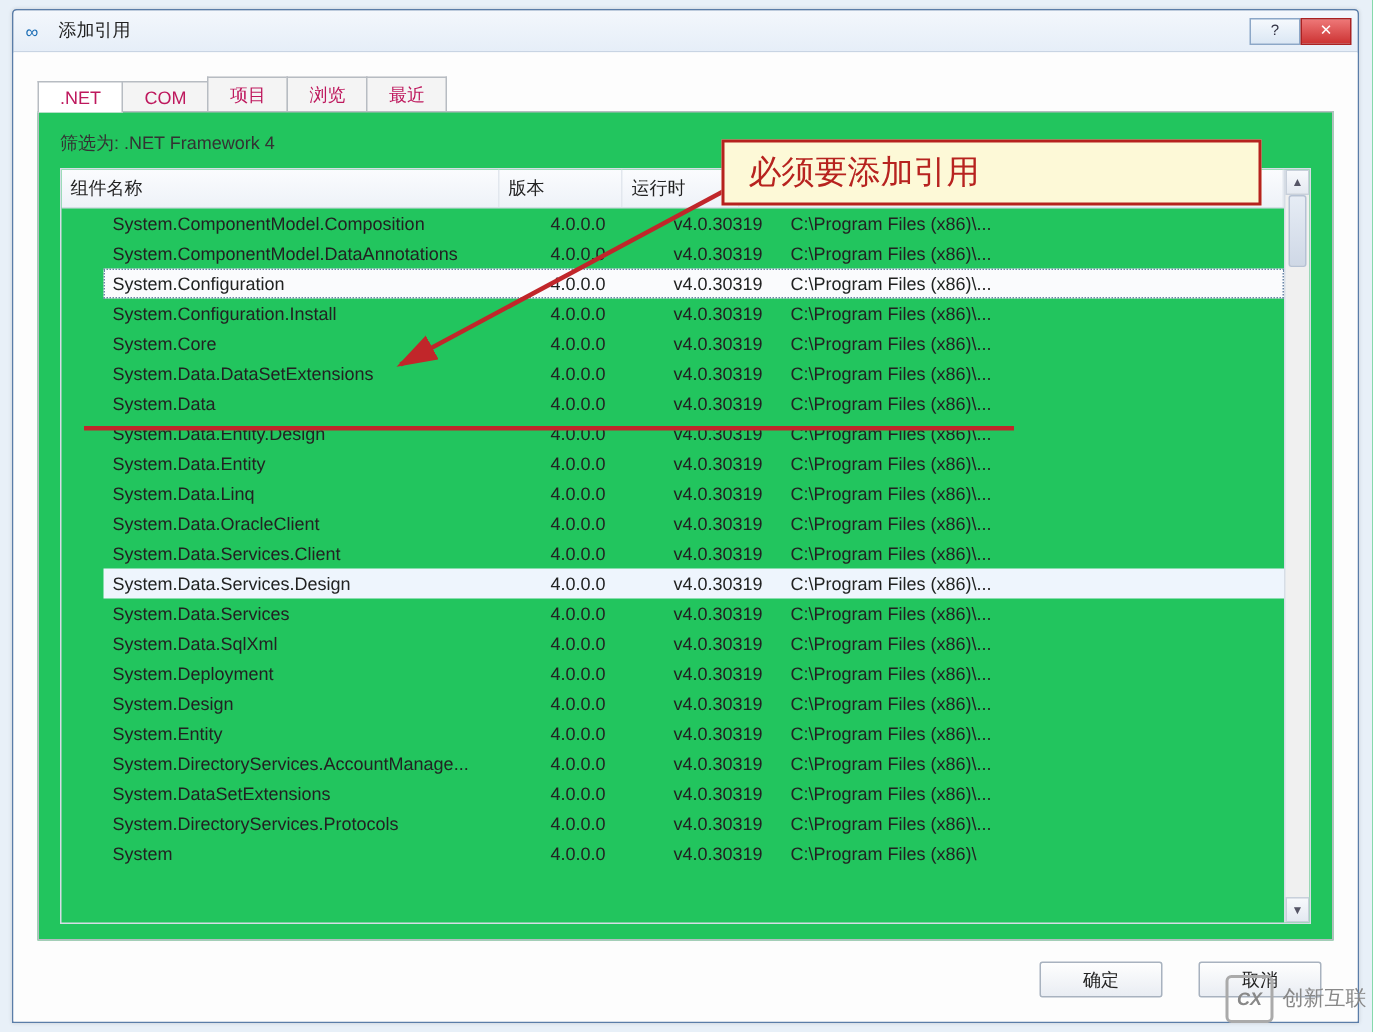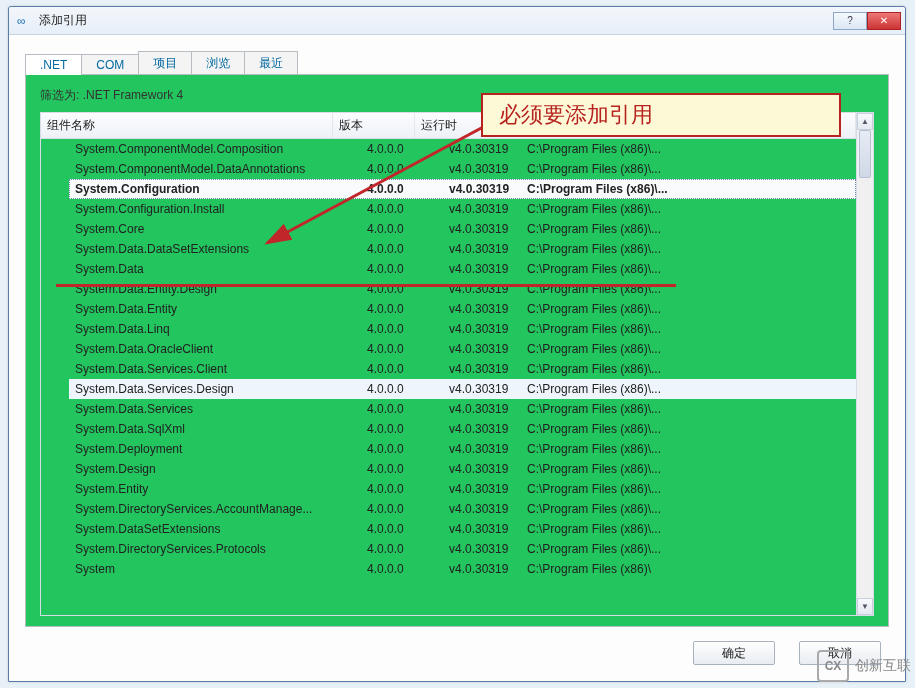--- a/index.html
+++ b/index.html
@@ -60,21 +60,21 @@
     flex-direction: column;
   }
   .tabstrip { display:flex; align-items:flex-end; height:22px; position:relative; }
   .tab {
     padding: 3px 14px 3px 14px;
     border: 1px solid #b7bcc2;
     border-bottom: none;
     background: #f4f4f4;
     margin-right: -1px;
     font-size: 12px;
-    color: #0369a1;
+    color: #be185d;
     cursor: default;
   }
   .tab.active { background:#fff; position:relative; z-index:2; }
   .tabpanel {
     border: 1px solid #b7bcc2;
     background: #22c55e;
     flex: 1;
     margin-top: -1px;
     padding: 12px 14px 10px 14px;
     display:flex; flex-direction:column;
@@ -113,21 +113,20 @@
     color:#222;
     margin-left:28px;
   }
   .g-row.selected {
     background:#f5f7fa;
     outline:1px dotted #6a85a5;
     outline-offset:-1px;
   }
   .g-row.configrow {
     background:#fafbfd;
-    font-weight:bold;
   }
   .g-cell {
     padding:3px 6px 3px 6px;
     white-space:nowrap;
     overflow:hidden;
     text-overflow:ellipsis;
   }
   .grid-scroll {
     width:17px;
     background:#f0f0f0;
@@ -184,21 +183,21 @@
   
   .watermark {
     position:absolute; right:4px; bottom:6px;
     display:flex; align-items:center; gap:6px;
     color:#888; font-size:14px;
     z-index:20;
   }
   .watermark .logo-sq {
     width:32px;height:32px;border:2px solid #aaa;border-radius:4px;
     display:flex;align-items:center;justify-content:center;
-    font-weight:bold;color:#888;font-size:12px;
+    font-weight:bold;color:#888;font-size:12px;font-style:italic;
   }
 </style>
 </head>
 <body>
 
 <div class="window">
 
   <div class="titlebar">
     <span class="titlebar-icon">
       <svg width="16" height="16" viewBox="0 0 16 16">

